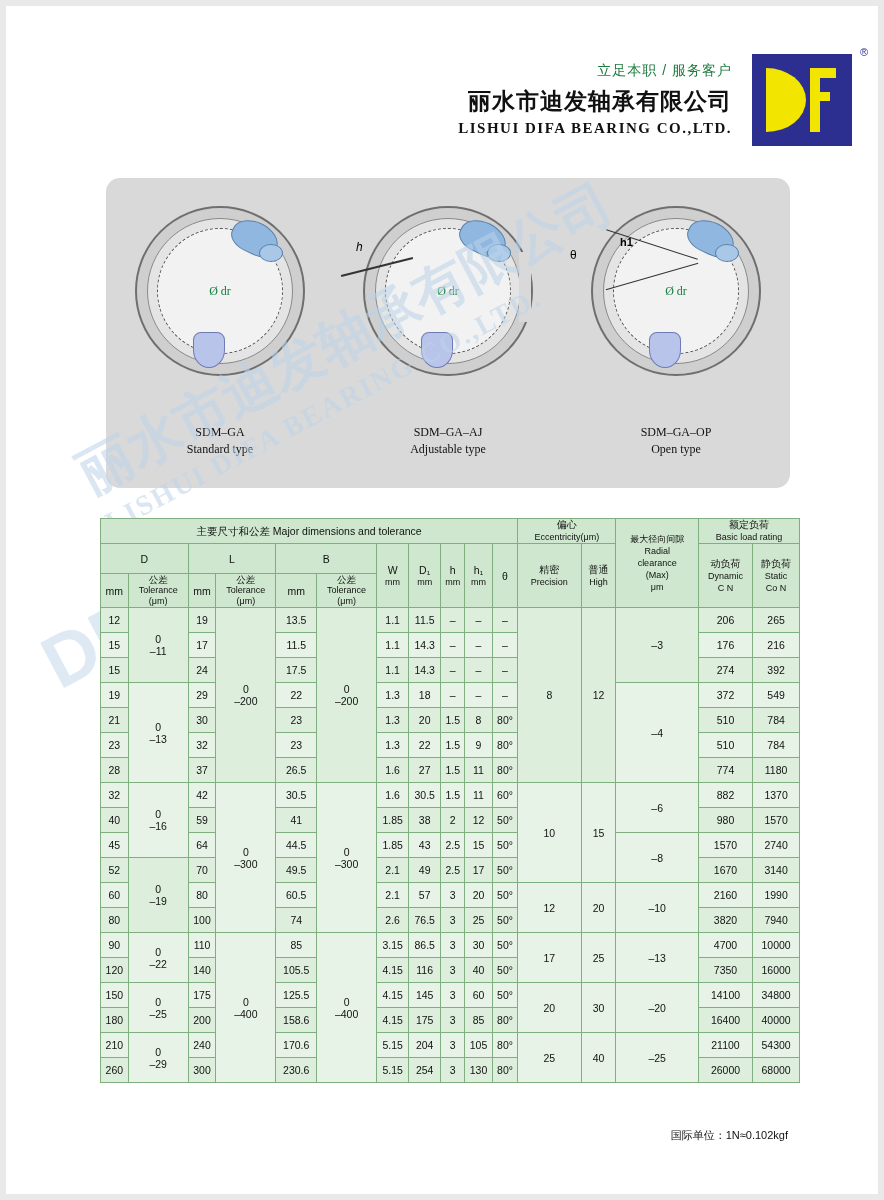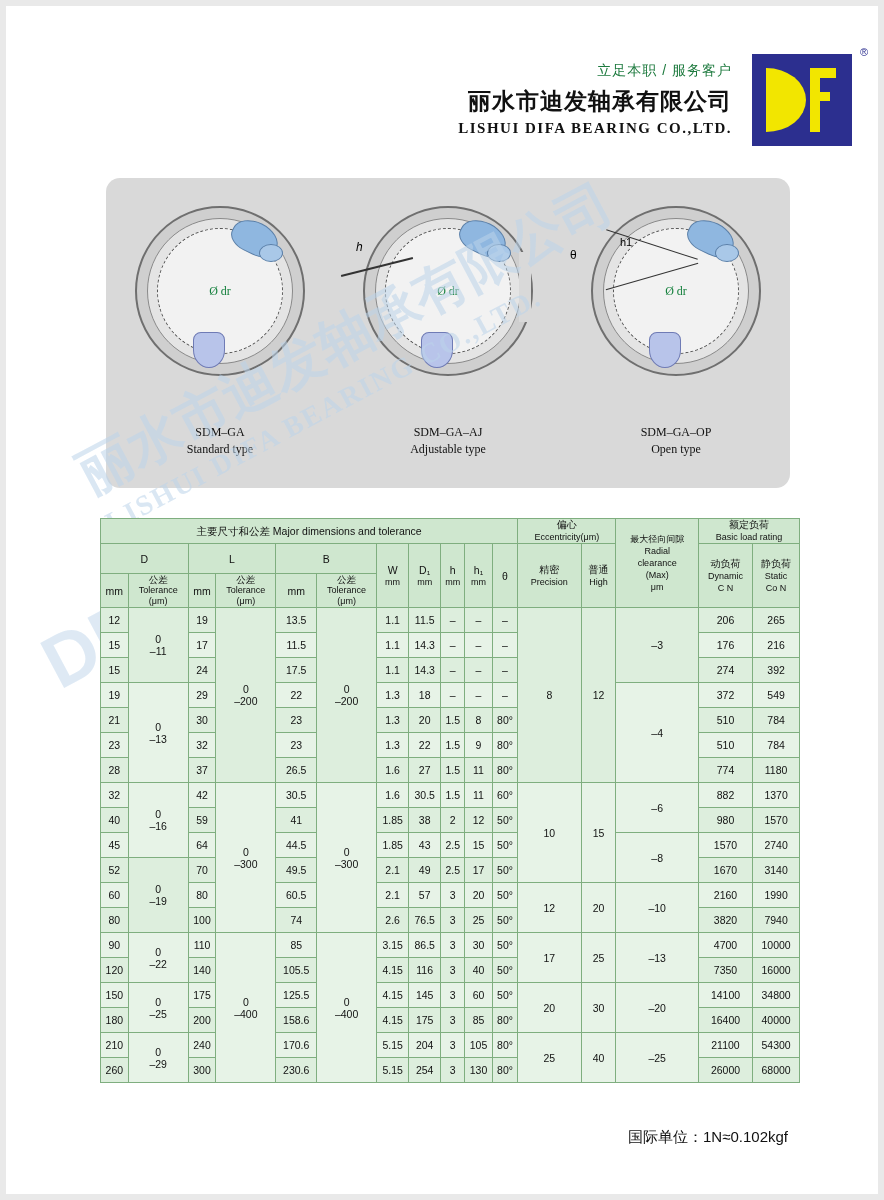--- a/index.html
+++ b/index.html
@@ -104,21 +104,21 @@
     background:#d9d9d9;
   }
   .h-lead{
     position:absolute;left:6px;top:74px;width:74px;height:2px;background:#333;
     transform:rotate(-14deg);
   }
   .h-lab{position:absolute;left:22px;top:48px;font-size:12px;font-style:italic;}
   .theta-lab{position:absolute;left:8px;top:56px;font-size:12px;}
   .h1-lead{position:absolute;left:42px;top:52px;width:96px;height:1px;background:#333;transform:rotate(18deg);}
   .h1-lead2{position:absolute;left:42px;top:84px;width:96px;height:1px;background:#333;transform:rotate(-16deg);}
-  .h1-lab{position:absolute;left:58px;top:44px;font-size:11px;}
+  .h1-lab{position:absolute;left:58px;top:44px;font-size:11px;font-weight:bold;}
   .fig-cap{
     position:absolute;left:0;bottom:14px;width:228px;text-align:center;
     font-size:12px;color:#111;line-height:17px;font-family:"Liberation Serif",serif;
   }
   
   .wm{
     position:absolute;left:60px;top:440px;width:780px;height:260px;
     transform:rotate(-28deg);transform-origin:left top;
     pointer-events:none;
   }
@@ -149,21 +149,21 @@
   tbody td{height:24px;background:#ddeedd;}
   tbody tr:nth-child(even) td{background:#e7f3e7;}
   .hdr-top{height:20px;font-size:10.5px;}
   .hdr-mid{height:30px;}
   .hdr-unit{height:18px;}
   .tol{font-size:9.5px;line-height:11px;}
   .cn{font-size:10px;}
   .sub{font-size:9px;text-align:center;}
   .tol-cell{line-height:12px;font-size:10.5px;}
   .footnote{
-    position:absolute;right:90px;top:1122px;font-size:15px;color:#111;text-align:center;
+    position:absolute;right:90px;top:1122px;font-size:11px;color:#111;text-align:center;
   }
 </style>
 </head>
 <body>
 
 <div class="page">
 
   <div class="header">
     <div class="reg">®</div>
     <div class="slogan">立足本职 / 服务客户</div>

